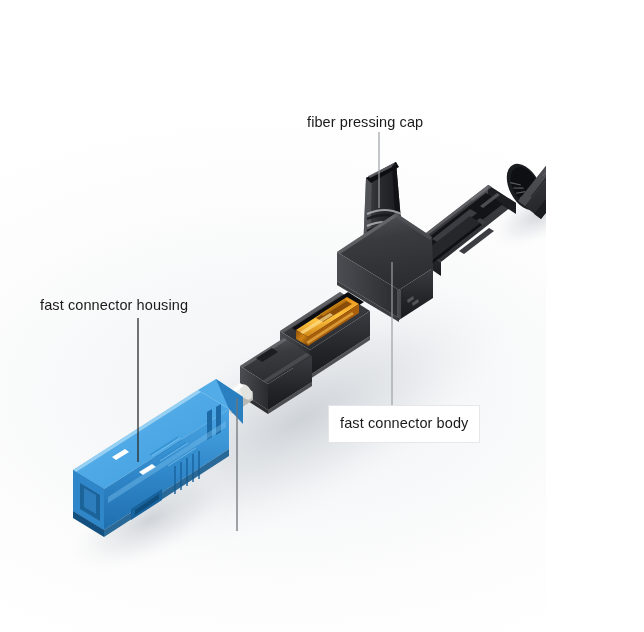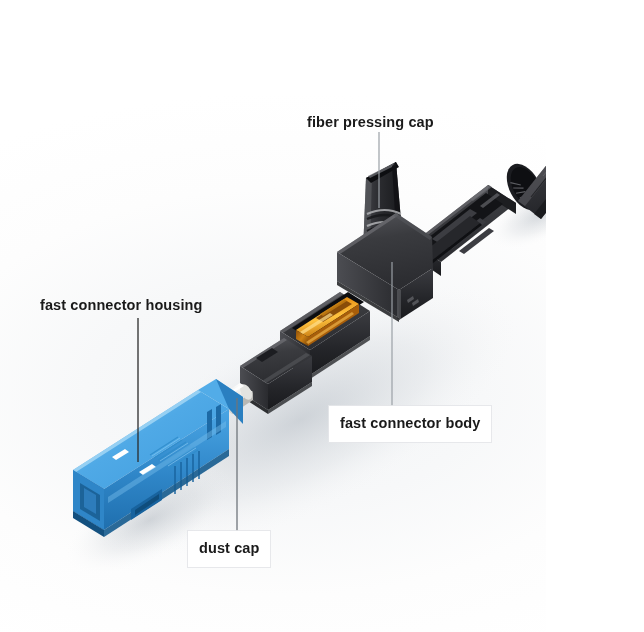--- a/index.html
+++ b/index.html
@@ -9,21 +9,20 @@
   }
   #stage {
     position: relative;
     width: 546px;
     height: 632px;
     overflow: hidden;
     background:
       radial-gradient(ellipse 520px 300px at 52% 62%, #f2f4f6 0%, #f7f8f9 38%, #fdfdfd 68%, #ffffff 100%),
       linear-gradient(180deg, #ffffff 0%, #fbfcfc 55%, #f8f9fa 100%);
     font-family: "Liberation Sans", sans-serif;
-    font-weight: bold;
   }
   #art {
     position: absolute;
     inset: 0;
   }
   .label {
     position: absolute;
     background: #ffffff;
     color: #1a1a1a;
     font-family: "Liberation Sans", sans-serif;
@@ -347,15 +346,14 @@
     </g>
   </svg>
 
   <div class="label plain" style="left:296px; top:105px;">fiber pressing cap</div>
 
 
   <div class="label plain" style="left:29px; top:288px;">fast connector housing</div>
 
   <div class="label" style="left:329px; top:406px;">fast connector body</div>
 
-  <div class="label" style="left:188px; top:531px;">dust cap</div>
 
 </div>
 
 </body></html>

